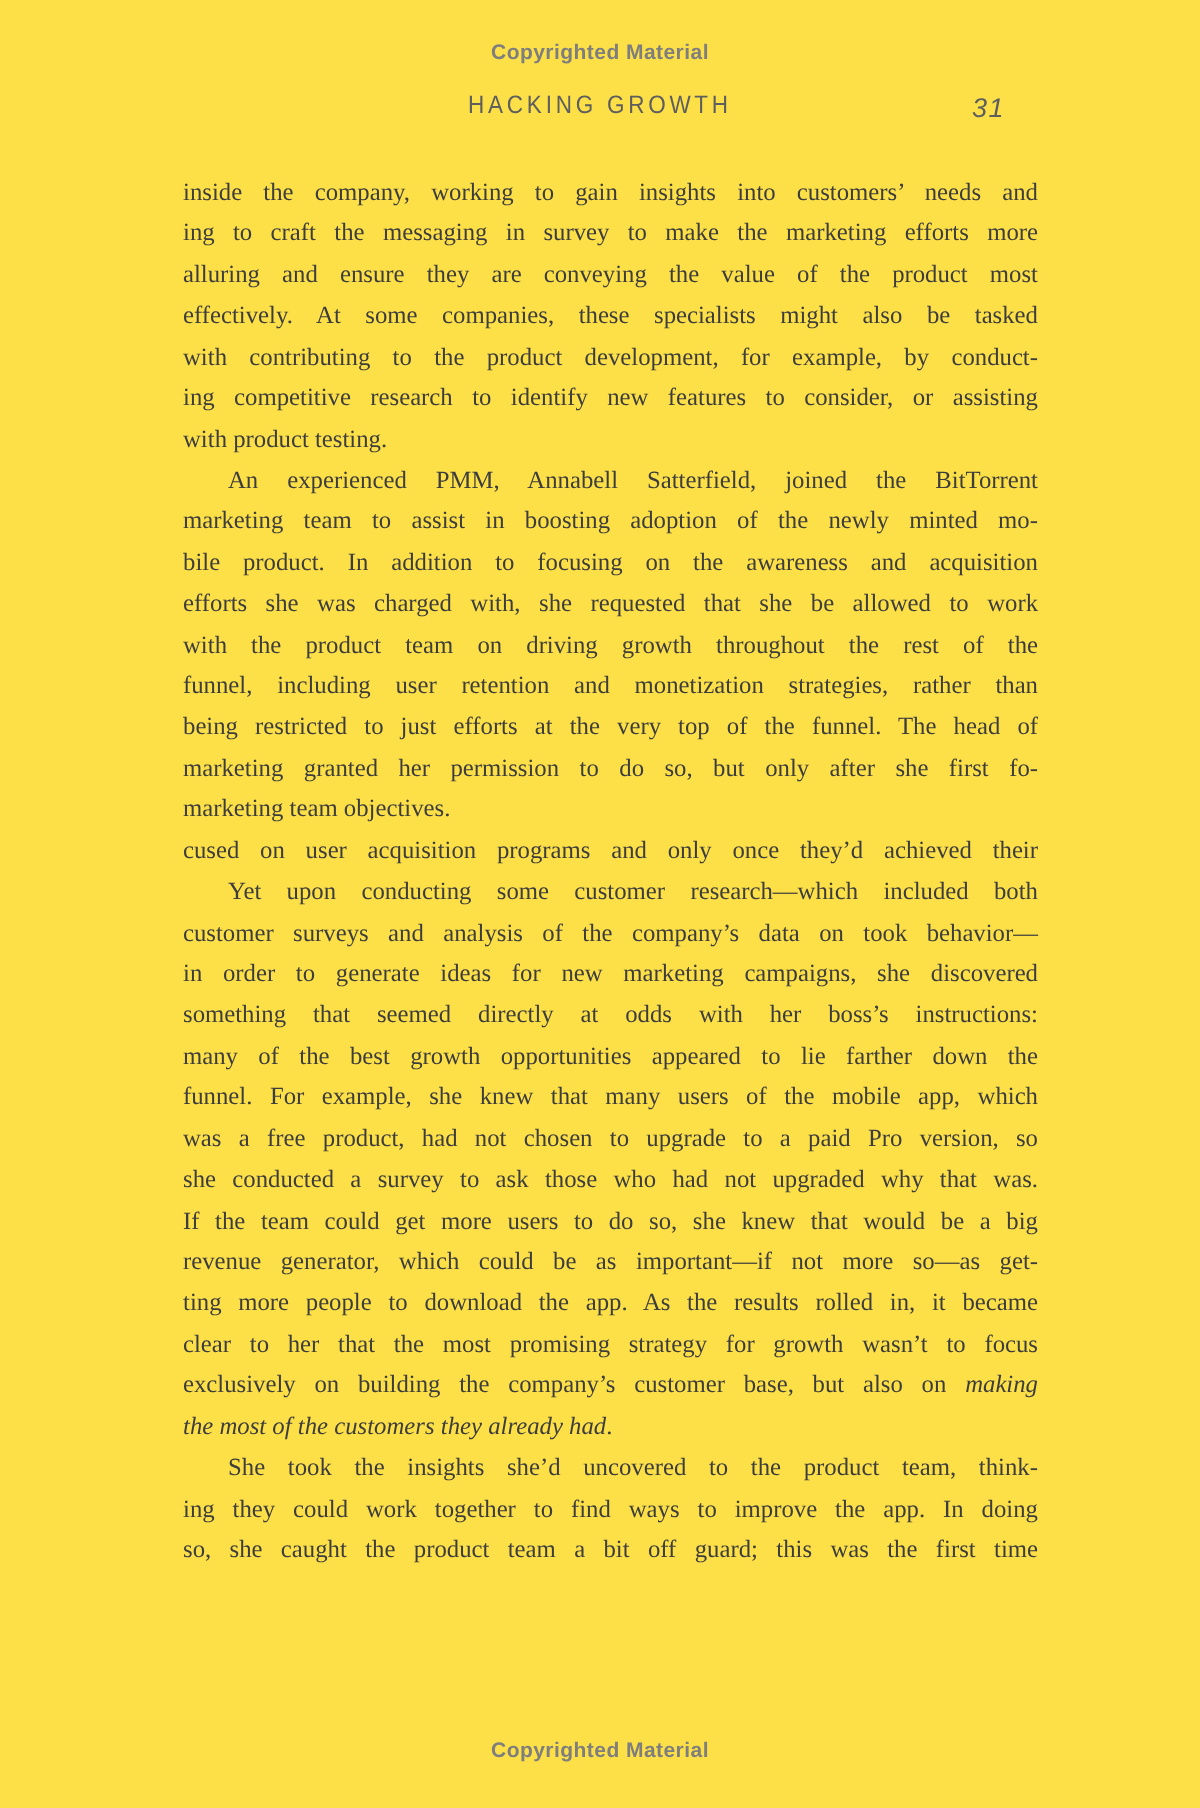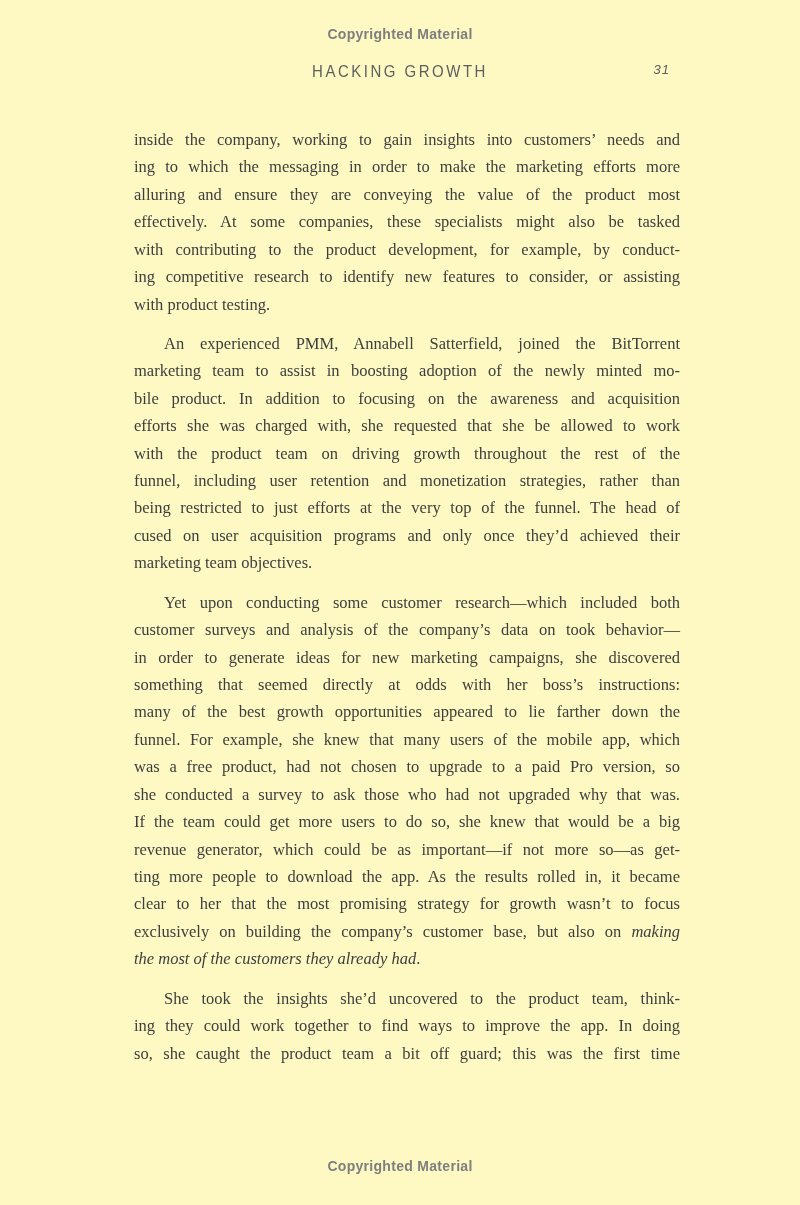--- a/index.html
+++ b/index.html
@@ -1,20 +1,20 @@
 <!DOCTYPE html>
 <html><head>
 <meta charset="utf-8">
 <style>
   html, body { margin: 0; padding: 0; background: #ffffff; }
   .page {
     position: relative;
     width: 800px;
     height: 1205px;
-    background: #fef9c3;
+    background: #fde047;
     font-family: "Liberation Serif", serif;
     overflow: hidden;
   }
   .notice {
     position: absolute;
     left: 0;
     width: 100%;
     text-align: center;
     font-family: "Liberation Sans", sans-serif;
     font-weight: bold;
@@ -38,33 +38,33 @@
     font-size: 15px;
     letter-spacing: 2.5px;
     transform: scaleY(1.12);
     transform-origin: center;
   }
   .page-number {
     position: absolute;
     right: 130px;
     top: 0;
     font-style: italic;
-    font-size: 13px;
+    font-size: 18px;
     letter-spacing: 1px;
   }
   .body-text {
     position: absolute;
     top: 114px;
     left: 122px;
     width: 570px;
     font-size: 16.5px;
     line-height: 27.42px;
     color: #3d3d3d;
   }
-  .para { margin: 12px; padding: 0; }
+  .para { margin: 0; padding: 0; }
   .line {
     display: block;
     text-align: justify;
     text-align-last: justify;
     white-space: nowrap;
   }
   .line.last { text-align-last: left; }
   .para.indent .line.first { text-indent: 30px; }
   .it { font-style: italic; }
 </style>
@@ -75,37 +75,38 @@
   <div class="notice notice-top">Copyrighted Material</div>
 
   <div class="running-header">
     <span class="book-title">HACKING GROWTH</span>
     <span class="page-number">31</span>
   </div>
 
   <div class="body-text">
       <p class="para">
         <span class="line first"><span>inside the company, working to gain insights into customers’ needs and</span></span>
-        <span class="line"><span>ing to which the messaging in order to make the marketing efforts more</span></span>
+        <span class="line"><span>ing to craft the messaging in survey to make the marketing efforts more</span></span>
         <span class="line"><span>alluring and ensure they are conveying the value of the product most</span></span>
         <span class="line"><span>effectively. At some companies, these specialists might also be tasked</span></span>
         <span class="line"><span>with contributing to the product development, for example, by conduct-</span></span>
         <span class="line"><span>ing competitive research to identify new features to consider, or assisting</span></span>
         <span class="line last"><span>with product testing.</span></span>
       </p>
       <p class="para indent">
         <span class="line first"><span>An experienced PMM, Annabell Satterfield, joined the BitTorrent</span></span>
         <span class="line"><span>marketing team to assist in boosting adoption of the newly minted mo-</span></span>
         <span class="line"><span>bile product. In addition to focusing on the awareness and acquisition</span></span>
         <span class="line"><span>efforts she was charged with, she requested that she be allowed to work</span></span>
         <span class="line"><span>with the product team on driving growth throughout the rest of the</span></span>
         <span class="line"><span>funnel, including user retention and monetization strategies, rather than</span></span>
         <span class="line"><span>being restricted to just efforts at the very top of the funnel. The head of</span></span>
+        <span class="line"><span>marketing granted her permission to do so, but only after she first fo-</span></span>
+        <span class="line last"><span>marketing team objectives.</span></span>
         <span class="line"><span>cused on user acquisition programs and only once they’d achieved their</span></span>
-        <span class="line last"><span>marketing team objectives.</span></span>
       </p>
       <p class="para indent">
         <span class="line first"><span>Yet upon conducting some customer research—which included both</span></span>
         <span class="line"><span>customer surveys and analysis of the company’s data on took behavior—</span></span>
         <span class="line"><span>in order to generate ideas for new marketing campaigns, she discovered</span></span>
         <span class="line"><span>something that seemed directly at odds with her boss’s instructions:</span></span>
         <span class="line"><span>many of the best growth opportunities appeared to lie farther down the</span></span>
         <span class="line"><span>funnel. For example, she knew that many users of the mobile app, which</span></span>
         <span class="line"><span>was a free product, had not chosen to upgrade to a paid Pro version, so</span></span>
         <span class="line"><span>she conducted a survey to ask those who had not upgraded why that was.</span></span>

